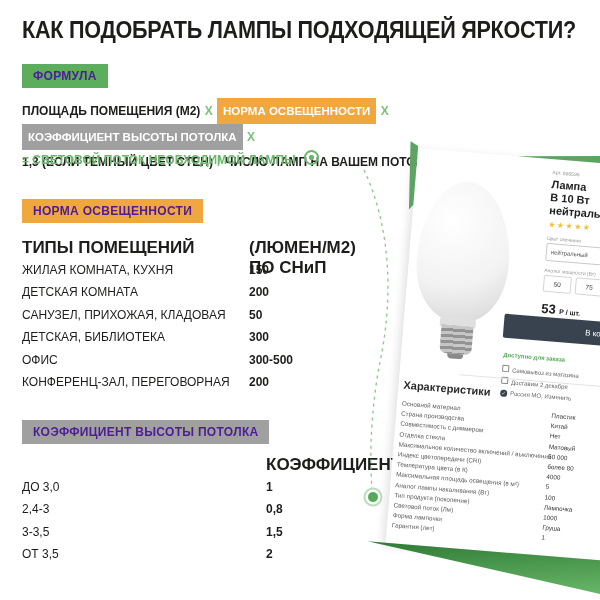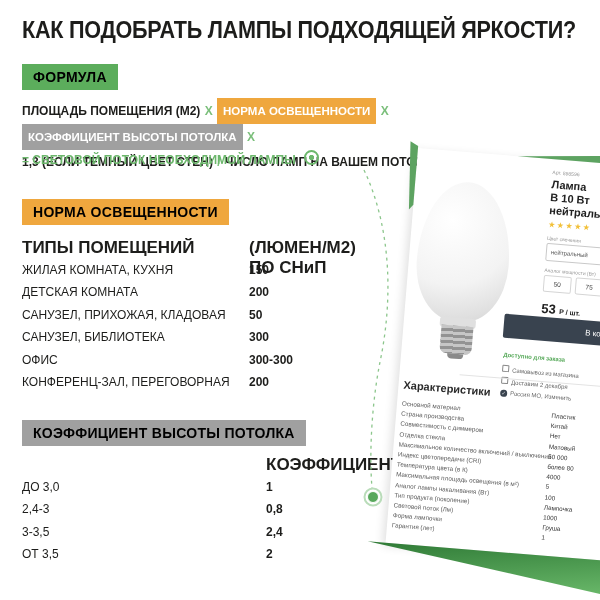--- a/index.html
+++ b/index.html
@@ -2,21 +2,21 @@
 <html><head>
 <meta charset="utf-8">
 <style>
   html,body{margin:0;padding:0;width:600px;height:600px;background:#ffffff;overflow:hidden;
     font-family:"Liberation Sans",sans-serif;color:#1d1d1b;position:relative;}
   .abs{position:absolute;}
 
   
   .title{left:22px;top:16px;font-size:24px;font-weight:800;white-space:nowrap;
     transform:scaleX(.9);transform-origin:left top;letter-spacing:-.3px;color:#1d1d1b;}
-  .badge{display:inline-block;color:#000000;font-weight:700;font-size:14px;padding:5px 11px;letter-spacing:.3px;}
+  .badge{display:inline-block;color:#4c1d95;font-weight:700;font-size:12px;padding:5px 11px;letter-spacing:.3px;}
   .bg-green{background:#5cad5c;}
   .bg-orange{background:#efa73e;}
   .bg-gray{background:#a0a0a0;}
   .formula-badge{left:22px;top:64px;}
   .formula{left:22px;top:98px;width:565px;font-size:12px;font-weight:700;line-height:24px;}
   .chip{display:inline-block;color:#fff;padding:1px 6px;font-size:11.5px;}
   .gx{color:#7bbf7b;font-weight:800;padding:0 1px;}
   .result{left:22px;top:150px;font-size:12px;font-weight:800;color:#6cb76c;white-space:nowrap;}
   .ring{display:inline-block;width:11px;height:11px;margin-left:8px;border:2px solid #6cb76c;border-radius:50%;
     background:radial-gradient(circle at 50% 50%, #6cb76c 0 2.6px, transparent 2.9px);vertical-align:-1px;}
@@ -100,34 +100,34 @@
 <div class="abs badge bg-orange norm-badge">НОРМА ОСВЕЩЕННОСТИ</div>
 
 <div class="abs tbl tbl-norm">
   <div class="hdr">
     <span>ТИПЫ ПОМЕЩЕНИЙ</span>
     <span class="c2">(ЛЮМЕН/М2) ПО СНиП</span>
   </div>
   <div class="row"><span>ЖИЛАЯ КОМНАТА, КУХНЯ</span><span class="c2">150</span></div>
   <div class="row"><span>ДЕТСКАЯ КОМНАТА</span><span class="c2">200</span></div>
   <div class="row"><span>САНУЗЕЛ, ПРИХОЖАЯ, КЛАДОВАЯ</span><span class="c2">50</span></div>
-  <div class="row"><span>САНУЗЕЛ, БИБЛИОТЕКА</span><span class="c2">300</span></div>
-  <div class="row"><span>ОФИС</span><span class="c2">300-300</span></div>
+  <div class="row"><span>ДЕТСКАЯ, БИБЛИОТЕКА</span><span class="c2">300</span></div>
+  <div class="row"><span>ОФИС</span><span class="c2">300-500</span></div>
   <div class="row"><span>КОНФЕРЕНЦ-ЗАЛ, ПЕРЕГОВОРНАЯ</span><span class="c2">200</span></div>
 </div>
 
 <div class="abs badge bg-gray coef-badge">КОЭФФИЦИЕНТ ВЫСОТЫ ПОТОЛКА</div>
 
 <div class="abs tbl tbl-coef">
   <div class="hdr">
     <span class="c2">КОЭФФИЦИЕНТ</span>
   </div>
   <div class="row"><span>ДО 3,0</span><span class="c2">1</span></div>
   <div class="row"><span>2,4-3</span><span class="c2">0,8</span></div>
-  <div class="row"><span>3-3,5</span><span class="c2">2,4</span></div>
+  <div class="row"><span>3-3,5</span><span class="c2">1,5</span></div>
   <div class="row"><span>ОТ 3,5</span><span class="c2">2</span></div>
 </div>
 
 <div class="abs tilt">
   <svg class="decor" viewBox="-30 -20 420 480">
     <defs>
       <linearGradient id="wg" x1="0" y1="0" x2="1" y2="1">
         <stop offset="0" stop-color="#2f7a36"></stop>
           <stop offset="1" stop-color="#6cbb6c"></stop>
       </linearGradient>

